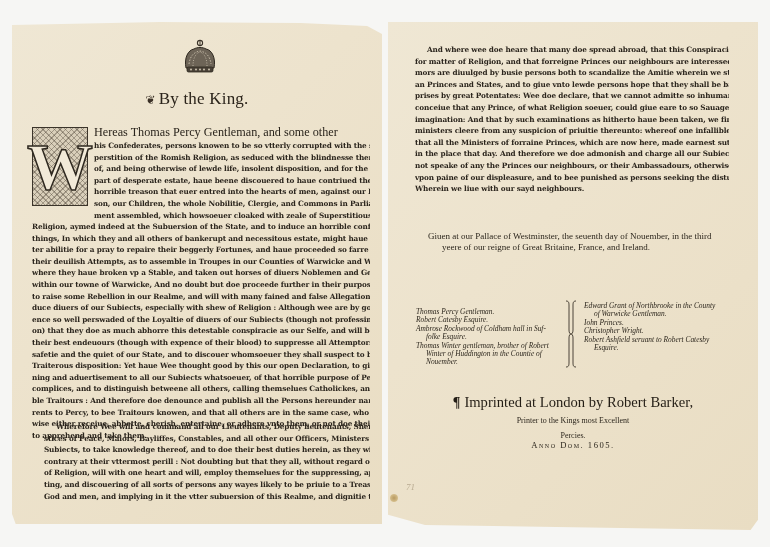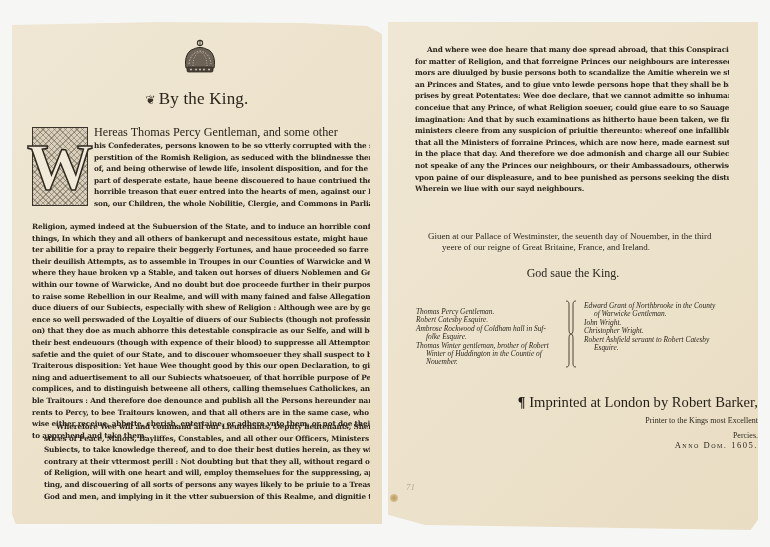--- a/index.html
+++ b/index.html
@@ -80,21 +80,21 @@
     font-style: italic; font-size: 7.4px; line-height: 8.4px; color: #2c261d;
   }
   .names-col-l { position: absolute; left: 0; top: 0; width: 140px; margin-top: 6px; }
   .names-col-r { position: absolute; left: 168px; top: 0; width: 150px; }
   .names .nm { display: block; }
   .names .ind { padding-left: 10px; font-family: Liberation Serif, serif; }
   .brace {
     position: absolute; left: 148px; top: -2px; width: 14px; height: 68px;
   }
   .imprint {
-    position: absolute; left: 0; right: 0; top: 372px; text-align: right;
+    position: absolute; left: 0; right: 0; top: 372px; text-align: center;
   }
   .imprint .main { font-size: 14.6px; color: #231d15; white-space: nowrap; }
   .imprint .pilcrow { font-weight: bold; font-size: 14px; margin-right: 4px; }
   .imprint .sub { font-size: 8px; line-height: 9.5px; color: #2c261d; margin-top: 5px; }
   .imprint .anno { font-size: 8.6px; letter-spacing: 1.5px; font-variant: small-caps; color: #2c261d; }
   .stain {
     position: absolute; left: 2px; top: 472px; width: 8px; height: 8px; border-radius: 50%;
     background: radial-gradient(circle, #b89a62 0%, #d1b985 60%, transparent 100%);
   }
   .pencil-mark {
@@ -131,20 +131,21 @@
 
   <div class="opening">Hereas Thomas Percy Gentleman,  and some other</div>
 
   <div class="blackletter indented">
     <span class="blk-line">his Confederates, persons knowen to be so vtterly corrupted with the su-</span>
     <span class="blk-line">perstition of the Romish Religion, as seduced with the blindnesse there-</span>
     <span class="blk-line">of, and being otherwise of lewde life, insolent disposition, and for the most</span>
     <span class="blk-line">part of desperate estate, haue beene discouered to haue contriued the most</span>
     <span class="blk-line">horrible treason that euer entred into the hearts of men, against our Per-</span>
     <span class="blk-line">son, our Children, the whole Nobilitie, Clergie, and Commons in Parlia-</span>
+    <span class="blk-line">ment assembled, which howsoeuer cloaked with zeale of Superstitious</span>
   </div>
 
   <div class="blackletter full p1-cont">
     <span class="blk-line">Religion, aymed indeed at the Subuersion of the State, and to induce an horrible confusion of all</span>
     <span class="blk-line">things, In which they and all others of bankerupt and necessitous estate, might haue those of bet-</span>
     <span class="blk-line">ter abilitie for a pray to repaire their beggerly Fortunes, and haue proceeded so farre some of them in</span>
     <span class="blk-line">their deuilish Attempts, as to assemble in Troupes in our Counties of Warwicke and Worcester,</span>
     <span class="blk-line">where they haue broken vp a Stable, and taken out horses of diuers Noblemen and Gentlemen,</span>
     <span class="blk-line">within our towne of Warwicke,   And no doubt but doe proceede further in their purposes, seeking</span>
     <span class="blk-line">to raise some Rebellion in our Realme, and will with many fained and false Allegations seeke to se-</span>
@@ -188,40 +189,39 @@
     <span class="blk-line">not speake of any the Princes our neighbours, or their Ambassadours, otherwise then reuerently,</span>
     <span class="blk-line">vpon paine of our displeasure, and to bee punished as persons seeking the disturbance of the Peace.</span>
     <span class="blk-line" style="text-align-last:left">Wherein we liue with our sayd neighbours.</span>
   </div>
 
   <div class="given">
     <span class="l1">Giuen at our Pallace of Westminster, the seuenth day of Nouember, in the third</span>
     <span class="l2">yeere of our reigne of Great Britaine, France, and Ireland.</span>
   </div>
 
-  <div class="god-save">God saue the King.</div>
 
   <div class="names">
     <div class="names-col-l">
       <span class="nm">Thomas Percy Gentleman.</span>
       <span class="nm">Robert Catesby Esquire.</span>
       <span class="nm">Ambrose Rockwood of Coldham hall in Suf-</span>
       <span class="nm ind">folke Esquire.</span>
       <span class="nm">Thomas Winter gentleman, brother of Robert</span>
       <span class="nm ind">Winter of Huddington in the Countie of</span>
       <span class="nm ind">Nouember.</span>
     </div>
     <svg class="brace" viewBox="0 0 14 68">
       <path d="M2 1 C5 1 5 3 5 6 L5 30 C5 33 6 34 7 34 C6 34 5 35 5 38 L5 62 C5 65 5 67 2 67" fill="none" stroke="#3a3228" stroke-width="0.9"></path>
       <path d="M12 1 C9 1 9 3 9 6 L9 30 C9 33 8 34 7 34 C8 34 9 35 9 38 L9 62 C9 65 9 67 12 67" fill="none" stroke="#3a3228" stroke-width="0.9"></path>
     </svg>
     <div class="names-col-r">
       <span class="nm">Edward Grant of Northbrooke in the County</span>
       <span class="nm ind">of Warwicke Gentleman.</span>
-      <span class="nm">Iohn Wright.</span>
+      <span class="nm">Iohn Princes.</span>
       <span class="nm">Christopher Wright.</span>
       <span class="nm">Robert Ashfield seruant to Robert Catesby</span>
       <span class="nm ind">Esquire.</span>
     </div>
   </div>
 
   <div class="imprint">
     <div class="main">
       <span class="pilcrow">¶</span><span>Imprinted at London by Robert Barker,</span>
     </div>

